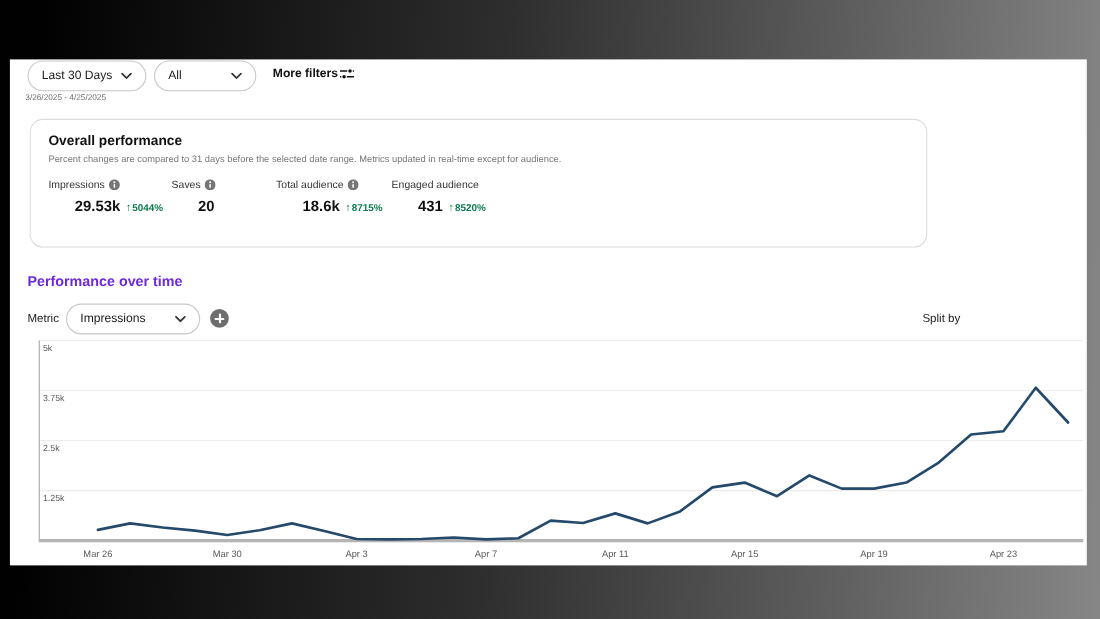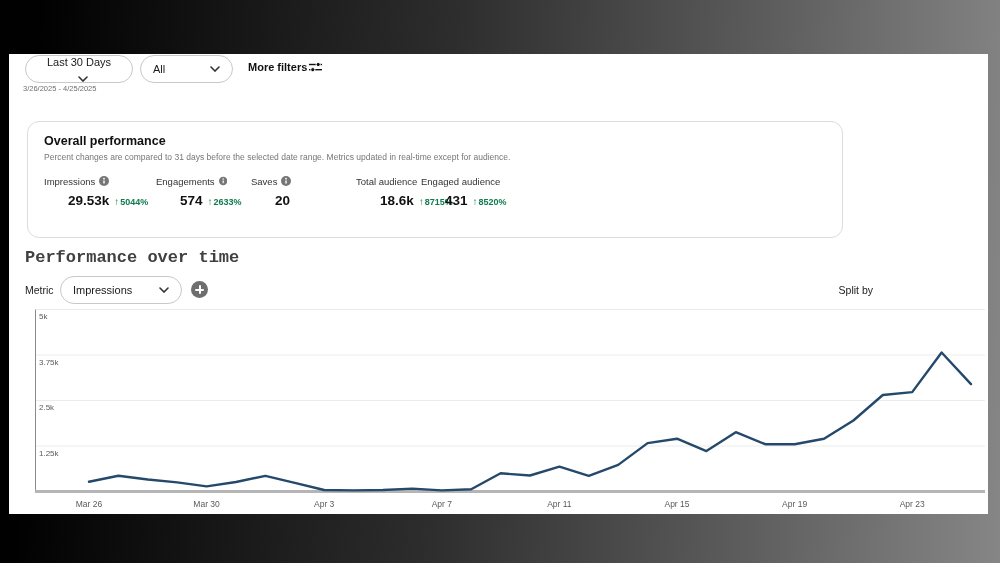--- a/index.html
+++ b/index.html
@@ -6,45 +6,45 @@
   html,body { width:1000px; height:563px; font-family:"Liberation Sans","DejaVu Sans",sans-serif; }
   body { background:linear-gradient(93deg,#010101 4%,#2e2e2e 45%,#5d5d5d 75%,#868686 100%); position:relative; overflow:hidden; }
 
   .screen { position:absolute; left:9px; top:54px; width:979px; height:460px; background:#ffffff; }
 
   
   .pill { position:absolute; height:28px; border:1px solid #c8c8c8; border-radius:14px; background:#fff;
           display:flex; align-items:center; justify-content:space-between; padding:0 12px; cursor:pointer; }
   .pill span { font-size:11px; color:#1a1a1a; white-space:nowrap; }
   .chev { flex:0 0 auto; margin-left:8px; }
-  .pill-date { left:16px; top:1px; width:108px;flex-direction:column; }
+  .pill-date { left:16px; top:1px; width:108px; }
   .pill-type { left:131px; top:1px; width:93px; }
   .more-filters { position:absolute; left:239px; top:7px; display:flex; align-items:center; gap:2px;
                   background:none; border:none; cursor:pointer; }
   .more-filters span { font-size:11px; font-weight:700; color:#111; }
   .date-detail { position:absolute; left:14px; top:30px; font-size:7.5px; color:#6e6e6e; }
 
   
-  .card { position:absolute; left:18px; top:67px; width:816px; height:117px; border:1px solid #dcdcdc; border-radius:12px; background:#fff; }
+  .card { position:absolute; left:18px; top:54px; width:816px; height:117px; border:1px solid #dcdcdc; border-radius:12px; background:#fff; }
   .card-title { position:absolute; left:16px; top:12px; font-size:12.5px; font-weight:700; color:#111; }
   .card-subtitle { position:absolute; left:16px; top:30px; font-size:8.5px; color:#767676;text-align:center; }
   .metrics-row { position:absolute; left:16px; top:52px; display:flex; }
   .metric { margin-right:24px; }
   .metric:nth-child(1){ width:88px; } .metric:nth-child(2){ width:71px; }
   .metric:nth-child(3){ width:81px; } .metric:nth-child(4){ width:41px; }
   .metric:nth-child(5){ width:81px; } .metric:nth-child(6){ width:95px; }
   .m-top { display:flex; align-items:center; gap:4px; height:14px; }
   .m-label { font-size:9.5px; color:#333; white-space:nowrap; }
   .m-bottom { display:flex; align-items:baseline; gap:5px; margin-top:5px; }
   .m-value { font-size:13.5px; font-weight:700; color:#111; white-space:nowrap;margin-left:24px; }
   .m-change { font-size:9px; font-weight:700; color:var(--green,#0e7a4e); white-space:nowrap; }
   .m-arrow { font-size:10px; font-weight:700; color:var(--green,#0e7a4e); margin-right:1px; }
 
   
-  .section-title { position:absolute; left:16px; top:194px; font-size:17px; font-weight:700; color:#404040;font-family:Liberation Mono, monospace; }
+  .section-title { position:absolute; left:16px; top:194px; font-size:13px; font-weight:700; color:#6d28d9; }
   .metric-label { position:absolute; left:16px; top:230px; font-size:10.5px; color:#222; }
   .pill-metric { left:51px; top:222px; width:122px; }
   .plus-btn { position:absolute; left:182px; top:227px; width:17px; height:17px; border:none; border-radius:50%;
               background:#6e6e6e; cursor:pointer; padding:0; }
   .plus-btn::before { content:""; position:absolute; left:4px; top:7.5px; width:9px; height:2px; background:#fff; border-radius:1px; }
   .plus-btn::after  { content:""; position:absolute; left:7.5px; top:4px; width:2px; height:9px; background:#fff; border-radius:1px; }
   .split-label { position:absolute; left:820px; width:44px; top:230px; font-size:10.5px; color:#222; text-align:right; }
   .pill-split { left:871px; top:222px; width:106px; }
 
   .chart-wrap { position:absolute; left:26px; top:251px; width:950px; height:208px; }
@@ -93,34 +93,20 @@
           <circle cx="5" cy="2.7" r="0.9" fill="#fff"></circle>
           <rect x="4.3" y="4.2" width="1.4" height="3.6" rx="0.7" fill="#fff"></rect>
         </svg>
       </div>
       <div class="m-bottom">
         <span class="m-value">29.53k</span>
         <span class="m-change"><span class="m-arrow">↑</span><span class="m-pct">5044%</span></span>
       </div>
     </div>
 
-    <div class="metric">
-      <div class="m-top">
-        <span class="m-label">Engagements</span>
-        <svg width="10" height="10" viewBox="0 0 10 10">
-          <circle cx="5" cy="5" r="5" fill="#767676"></circle>
-          <circle cx="5" cy="2.7" r="0.9" fill="#fff"></circle>
-          <rect x="4.3" y="4.2" width="1.4" height="3.6" rx="0.7" fill="#fff"></rect>
-        </svg>
-      </div>
-      <div class="m-bottom">
-        <span class="m-value">574</span>
-        <span class="m-change"><span class="m-arrow">↑</span><span class="m-pct">2633%</span></span>
-      </div>
-    </div>
 
 
     <div class="metric">
       <div class="m-top">
         <span class="m-label">Saves</span>
         <svg width="10" height="10" viewBox="0 0 10 10">
           <circle cx="5" cy="5" r="5" fill="#767676"></circle>
           <circle cx="5" cy="2.7" r="0.9" fill="#fff"></circle>
           <rect x="4.3" y="4.2" width="1.4" height="3.6" rx="0.7" fill="#fff"></rect>
         </svg>

